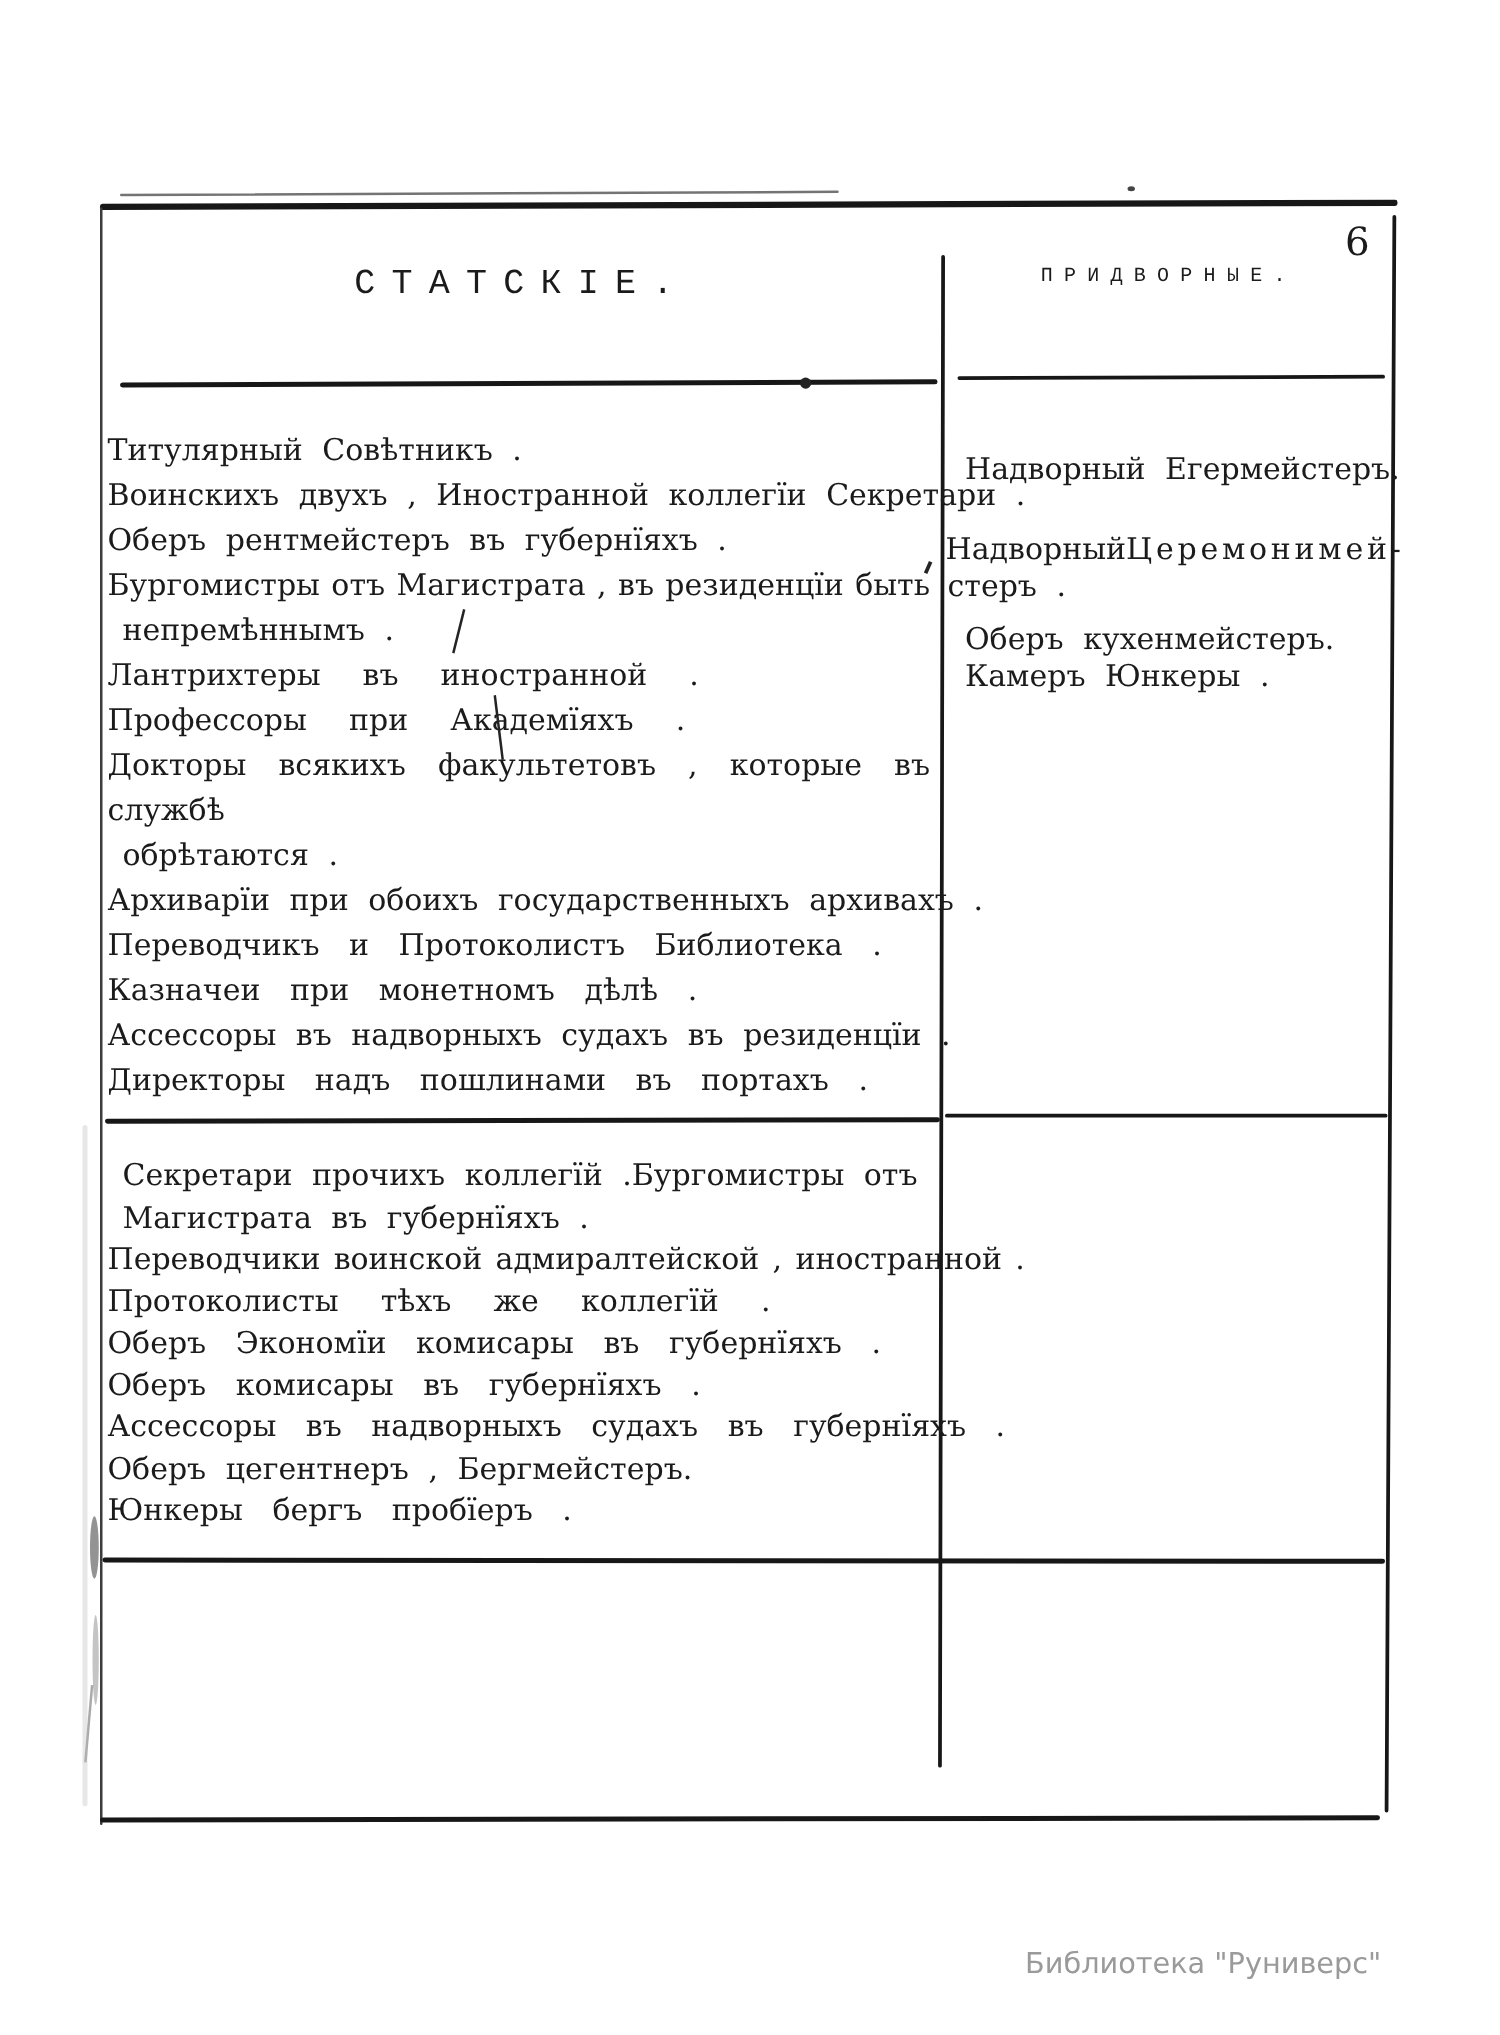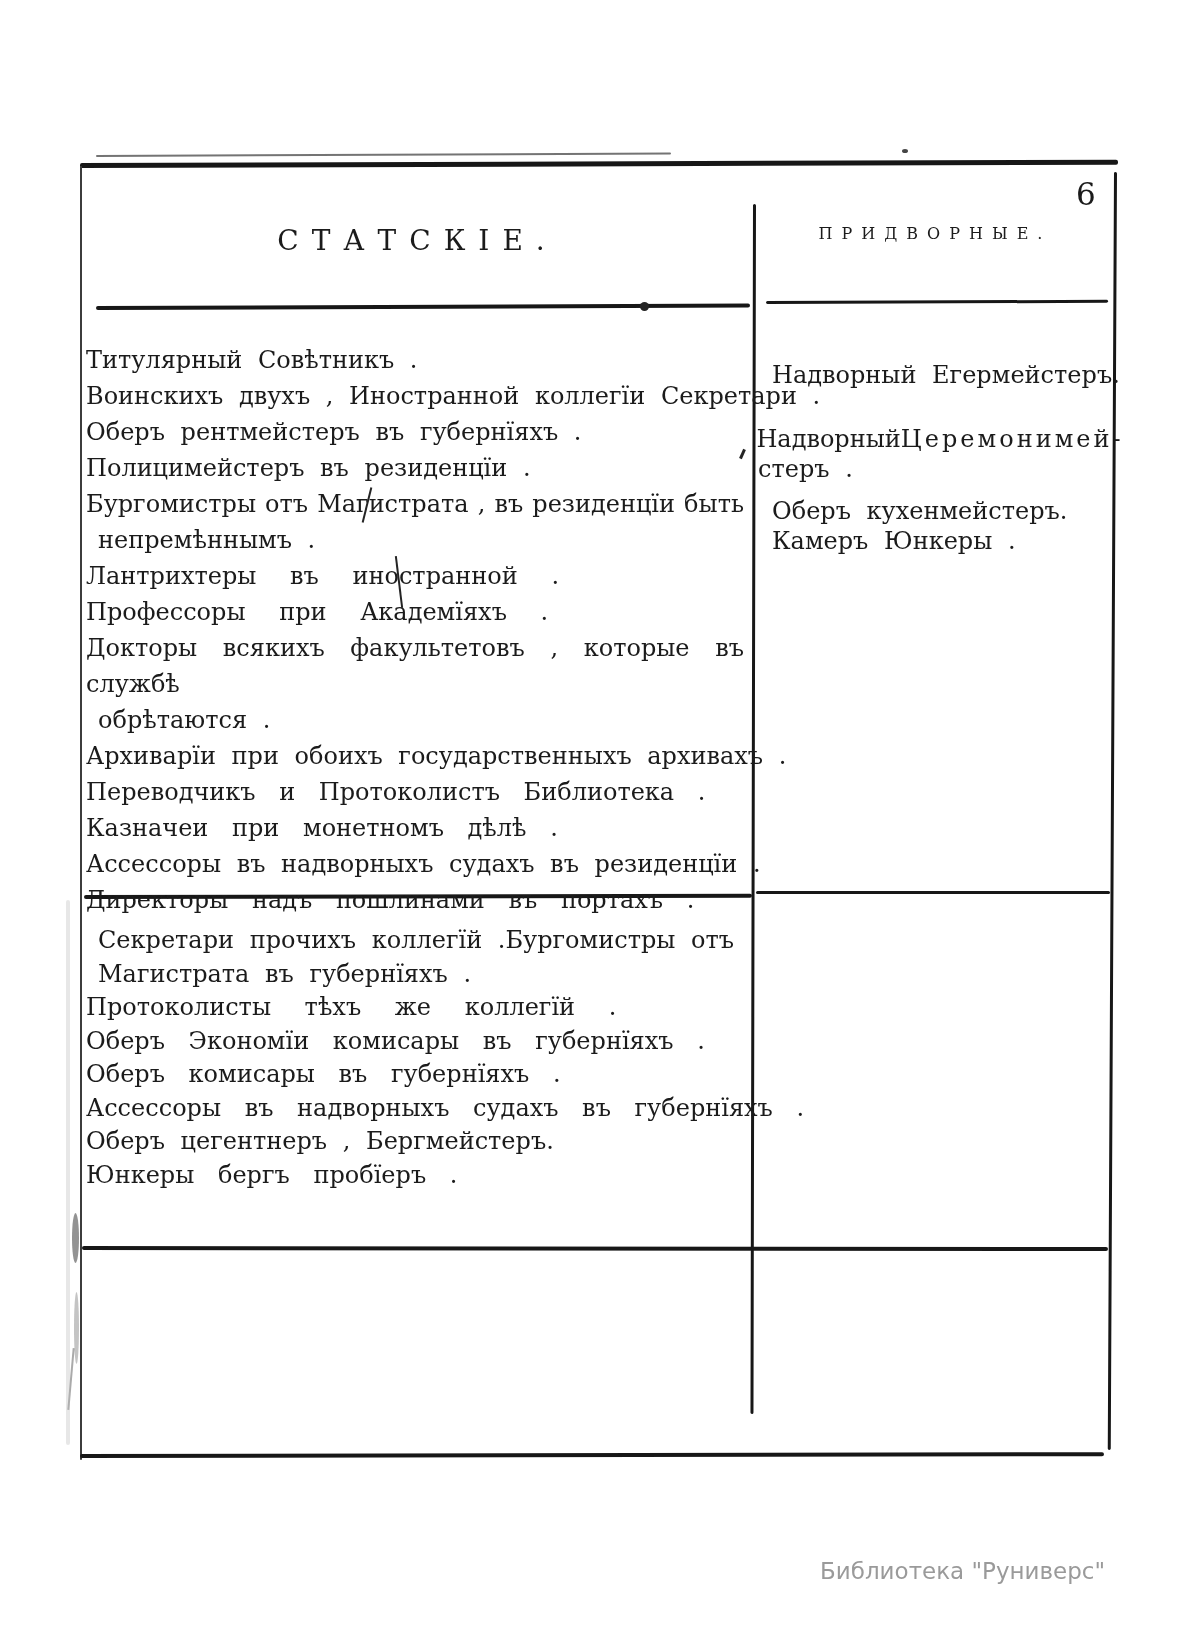--- a/index.html
+++ b/index.html
@@ -16,21 +16,21 @@
   #rule-right    { left:1114px;top:172px;  width:3px;    height:1278px; transform:rotate(0.28deg); }
   #rule-bottom   { left:80px;  top:1454px; width:1024px; height:4px; transform:rotate(-0.1deg); }
   #rule-divider  { left:753px; top:204px;  width:3px;    height:1210px; transform:rotate(0.12deg); }
   #rule-subhead-left  { left:96px;  top:306px; width:654px; height:4px; transform:rotate(-0.22deg); }
   #rule-subhead-right { left:766px; top:301px; width:342px; height:3px; transform:rotate(-0.2deg); }
   #rule-section1-left  { left:84px;  top:895px; width:668px; height:4px; transform:rotate(-0.1deg); }
   #rule-section1-right { left:756px; top:891px; width:354px; height:3px; }
   #rule-section2 { left:82px; top:1246px; width:1026px; height:4px; transform:rotate(0.06deg); }
 
   
-  .hdr { position:absolute; top:224px; text-align:center; white-space:nowrap; }
+  .hdr { position:absolute; top:212px; text-align:center; white-space:nowrap;font-family:Liberation Mono, monospace; }
   #hdr-left  { left:90px;  width:655px; font-size:28px; letter-spacing:13px; }
   #hdr-right { left:762px; width:346px; font-size:16px; letter-spacing:9px; }
   #pagenum   { position:absolute; left:1076px; top:176px; font-size:31px; }
   #watermark {
     position:absolute; left:820px; top:1558px;
     font-family:"DejaVu Sans", sans-serif; font-size:23px; color:#9a9a9a;
   }
 
   
   .col { position:absolute; font-size:24px; }
@@ -80,21 +80,20 @@
   <div class="rule" id="rule-section2"></div>
 
   <div id="pagenum">6</div>
   <div class="hdr" id="hdr-left">СТАТСКІЕ.</div>
   <div class="hdr" id="hdr-right">ПРИДВОРНЫЕ.</div>
 
   <div class="col" id="sec1-left">
     <div class="ln">Титулярный Совѣтникъ .</div>
     <div class="ln">Воинскихъ двухъ , Иностранной коллегїи Секретари .</div>
     <div class="ln">Оберъ рентмейстеръ въ губернїяхъ .</div>
-    <div class="ln">Полицимейстеръ въ резиденцїи .</div>
     <div class="ln j">Бургомистры отъ Магистрата , въ резиденцїи быть</div>
     <div class="ln ind">непремѣннымъ .</div>
     <div class="ln w2">Лантрихтеры въ иностранной .</div>
     <div class="ln w2">Профессоры при Академїяхъ .</div>
     <div class="ln j">Докторы всякихъ факультетовъ , которые въ службѣ</div>
     <div class="ln ind">обрѣтаются .</div>
     <div class="ln">Архиварїи при обоихъ государственныхъ архивахъ .</div>
     <div class="ln w1">Переводчикъ и Протоколистъ Библиотека .</div>
     <div class="ln w1">Казначеи при монетномъ дѣлѣ .</div>
     <div class="ln">Ассессоры въ надворныхъ судахъ въ резиденцїи .</div>
@@ -111,20 +110,21 @@
     <div class="ln mt12">Оберъ кухенмейстеръ.</div>
     <div class="ln">Камеръ Юнкеры .</div>
   </div>
 
   <div class="col" id="sec2-left">
     <div class="ln flexline">
       <span>Секретари прочихъ коллегїй .</span>
       <span>Бургомистры отъ</span>
     </div>
     <div class="ln ind">Магистрата въ губернїяхъ .</div>
+    <div class="ln ws0">Переводчики воинской адмиралтейской , иностранной .</div>
     <div class="ln w2">Протоколисты тѣхъ же коллегїй .</div>
     <div class="ln w1">Оберъ Экономїи комисары въ губернїяхъ .</div>
     <div class="ln w1">Оберъ комисары въ губернїяхъ .</div>
     <div class="ln w1">Ассессоры въ надворныхъ судахъ въ губернїяхъ .</div>
     <div class="ln">Оберъ цегентнеръ , Бергмейстеръ.</div>
     <div class="ln w1">Юнкеры бергъ пробїеръ .</div>
   </div>
 
   <div class="speck" id="scratch-1"></div>
   <div class="speck" id="scratch-2"></div>

